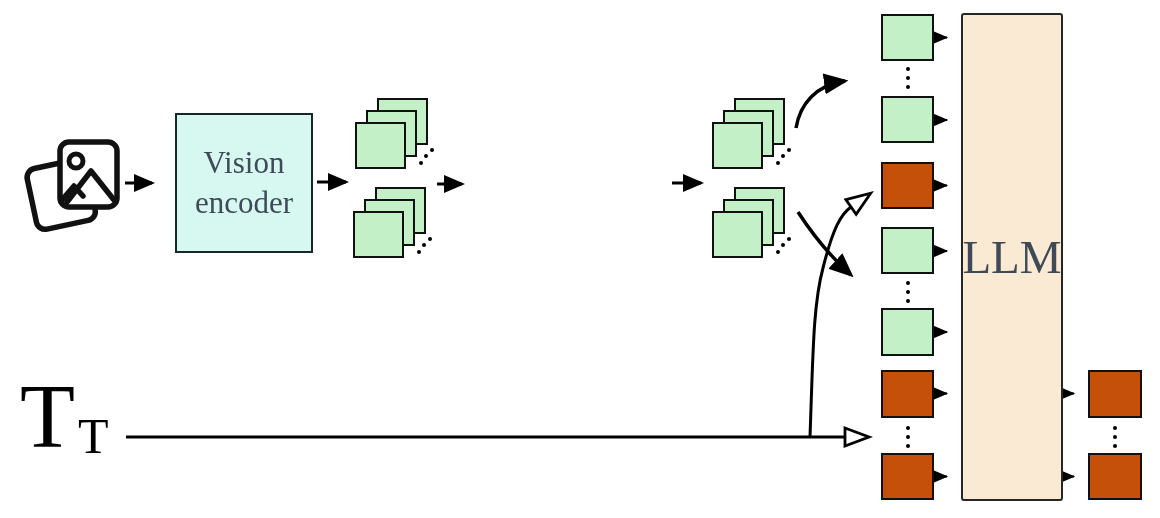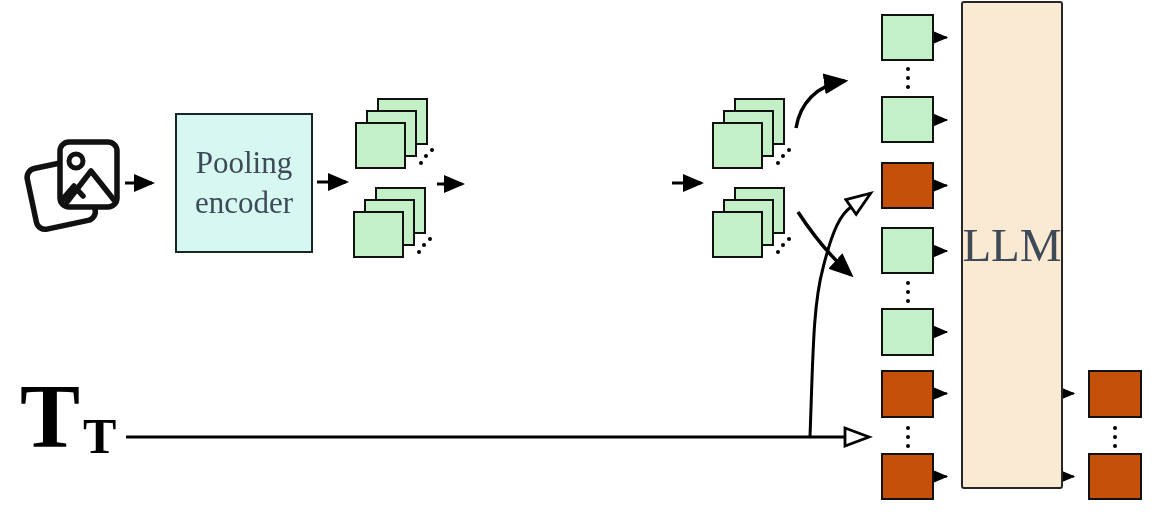--- a/index.html
+++ b/index.html
@@ -10,26 +10,26 @@
   .ln{stroke:var(--c-line,#000);fill:none;}
 
   
   .box{position:absolute;display:flex;flex-direction:column;align-items:center;justify-content:center;
        color:var(--c-box_label_text,#3e4a58);box-sizing:border-box;text-align:center;}
   .vision-box{left:175px;top:113px;width:138px;height:140px;background:var(--c-vision_encoder_fill);
        border:2px solid #17282b;font-size:31px;line-height:1.28;}
   .modality-box{left:482px;top:83px;width:186px;height:204px;background:var(--c-modality_fill);
        border:2px solid #5e6b78;font-size:31px;line-height:1.24;}
   .modality-box .plus{font-size:20px;line-height:1.2;}
-  .llm-box{left:961px;top:1px;width:102px;height:488px;background:var(--c-llm_fill);
+  .llm-box{left:961px;top:13px;width:102px;height:488px;background:var(--c-llm_fill);
        border:2px solid #262626;border-radius:3px;font-size:47px;}
 
   
   .hidden-states{left:283px;top:50px;width:204px;text-align:center;font-size:27px;color:#000;}
-  .tt{left:20px;top:372px;font-size:90px;font-weight:bold;color:#000;line-height:1;}
+  .tt{left:20px;top:372px;font-size:90px;font-weight:normal;color:#000;line-height:1;}
   .tt .sub{font-size:50px;position:relative;top:6px;margin-left:3px;}
 
   
   .stack{position:absolute;width:82px;height:72px;}
   .stack .sq{position:absolute;width:51px;height:47px;box-sizing:border-box;
        background:var(--c-image_token_fill);border:2px solid #111;}
   .stack .s3{left:22px;top:0;} .stack .s2{left:11px;top:12px;} .stack .s1{left:0;top:24px;}
   .ddots{position:absolute;left:62px;top:49px;width:18px;height:19px;}
   .ddots i{position:absolute;width:4px;height:4px;border-radius:50%;background:var(--c-line,#000);}
   .ddots i:nth-child(1){left:2px;top:14px;} .ddots i:nth-child(2){left:7px;top:7px;}
@@ -91,21 +91,21 @@
       <rect x="16" y="28" width="60" height="62" rx="9" fill="none" stroke="#111" stroke-width="5.5"></rect>
     </g>
     <rect x="42" y="6" width="57" height="65" rx="9" fill="#fff" stroke="#111" stroke-width="5.5"></rect>
     <circle cx="58" cy="25" r="7" fill="none" stroke="#111" stroke-width="5"></circle>
     <polyline points="44,64 56,50 65,60" fill="none" stroke="#111" stroke-width="5.5" stroke-linecap="round" stroke-linejoin="round"></polyline>
     <polyline points="49,66 73,35 96,64" fill="none" stroke="#111" stroke-width="5.5" stroke-linecap="round" stroke-linejoin="round"></polyline>
   </svg>
 
 
   <div class="box vision-box">
-    <div>Pooling</div>
+    <div>Vision</div>
     <div>encoder</div>
   </div>
 
   <div class="stack" style="left:355px;top:98px">
     <div class="sq s3"></div>
     <div class="sq s2"></div>
     <div class="sq s1"></div>
     <div class="ddots">
         <i></i>
         <i></i>

